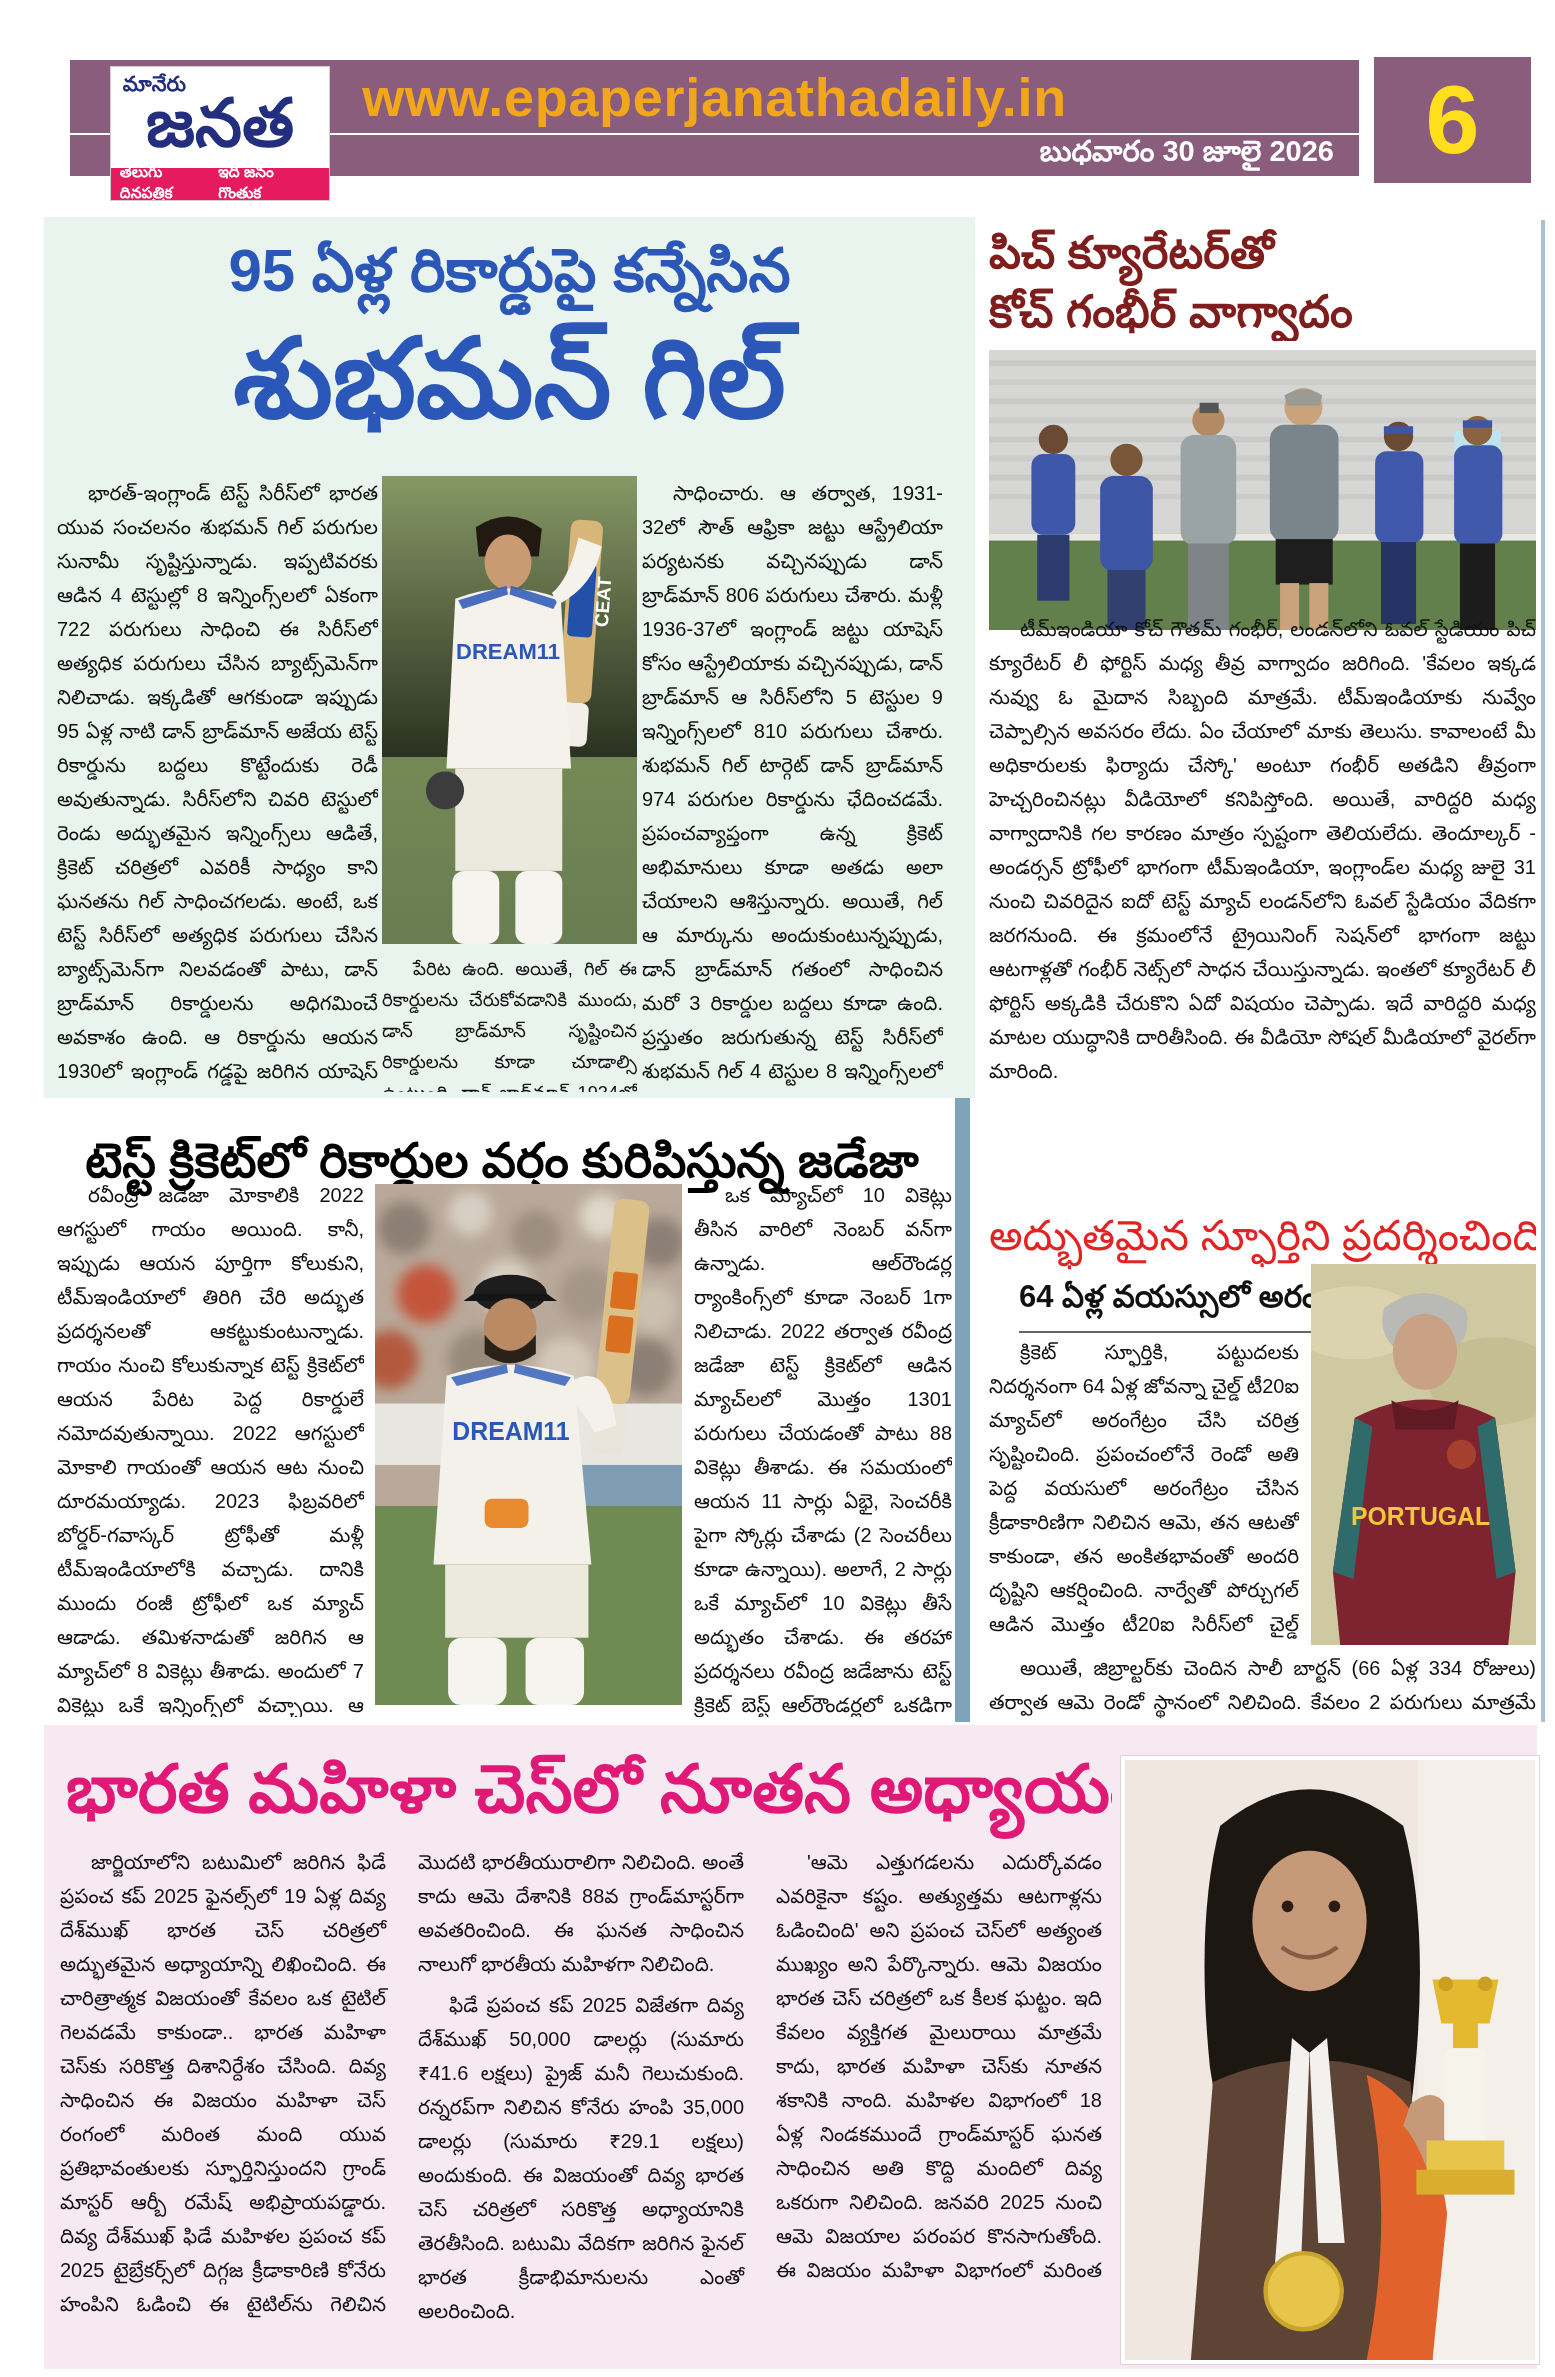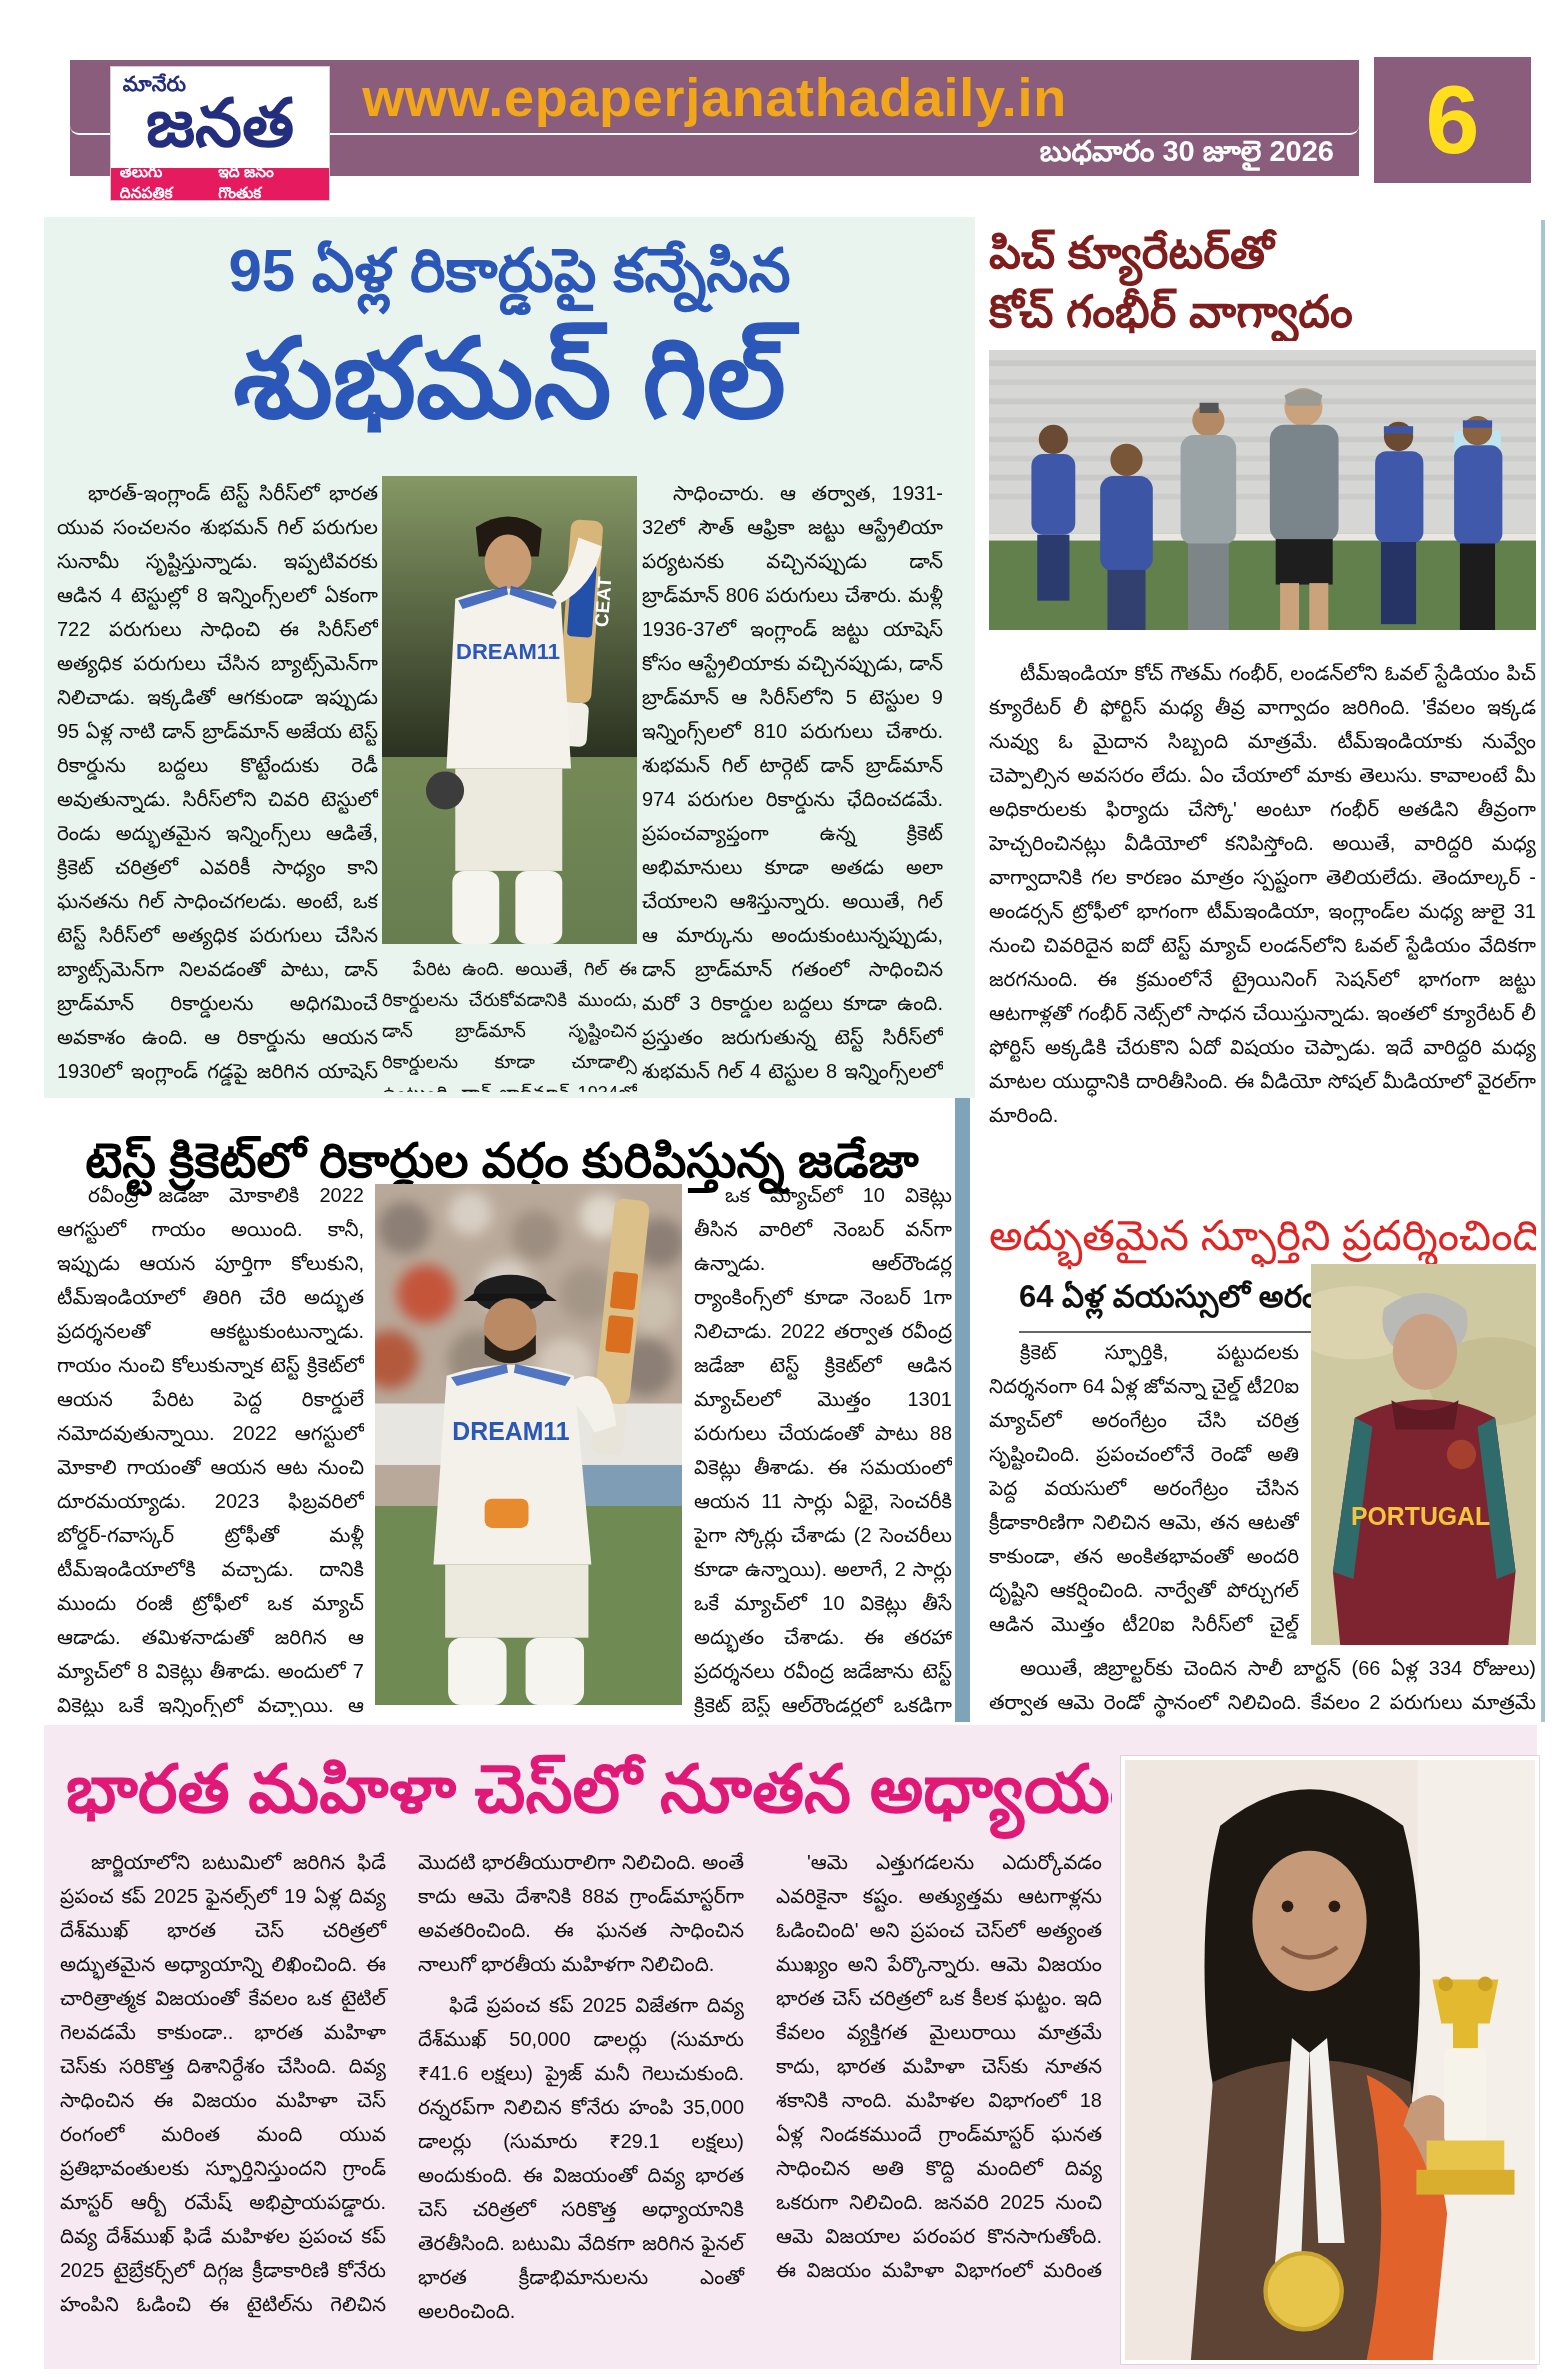--- a/index.html
+++ b/index.html
@@ -1,21 +1,21 @@
 <!DOCTYPE html>
 <html style="font-size:11.7px"><head>
 <meta charset="utf-8">
 <style>
   html,body{margin:0;padding:0;background:#ffffff;}
   .page{position:relative;width:1556px;height:2377px;background:#ffffff;
         font-family:"Liberation Sans",sans-serif;overflow:hidden;color:#111;}
 
   
   .mast-band{position:absolute;left:70px;top:60px;width:1289px;height:116px;background:#8a5d7d;}
-  .mast-url-row{height:73px;display:flex;align-items:center;justify-content:center;border-bottom:2.9px solid #ffffff;border-radius:9px;}
+  .mast-url-row{height:73px;display:flex;align-items:center;justify-content:center;border-bottom:2.9px solid #ffffff;}
   .mast-url{font-size:54px;font-weight:bold;color:#f2a71a;letter-spacing:0.7px;white-space:nowrap;}
   .mast-date-row{height:40px;display:flex;align-items:center;justify-content:flex-end;padding-right:25px;}
   .mast-date{font-size:29px;font-weight:bold;color:#ffffff;white-space:nowrap;}
   .page-box{position:absolute;left:1374px;top:57px;width:157px;height:126px;background:#8a5d7d;
             display:flex;align-items:center;justify-content:center;}
   .page-num{font-size:97px;font-weight:bold;color:#ffdf1c;}
   .page-box-line{position:absolute;left:1363px;top:67px;width:3.7px;height:105px;background:#ffffff;}
   .logo-box{position:absolute;left:110px;top:66px;width:218px;height:133px;background:#ffffff;
             border:1.5px solid #cfcfcf;z-index:3;overflow:hidden;}
   .logo-top{position:absolute;left:11.7px;top:5px;font-size:21px;font-weight:bold;color:#232e7e;}
@@ -41,21 +41,21 @@
            font-size:111px;font-weight:bold;color:#2a57b8;white-space:nowrap;overflow:hidden;}
   .gill-col1{left:57px;top:476px;width:321px;height:616px;}
   .gill-col2b{left:382px;top:953px;width:255px;height:139px;font-size:18.3px;}
   .gill-col3{left:642px;top:476px;width:301px;height:616px;}
   .gill-photo{left:382px;top:476px;width:255px;height:468px;}
 
   
   .gam-h{position:absolute;left:989px;top:224px;width:544px;font-size:45px;font-weight:bold;
          color:#7f1d1d;line-height:1.3;overflow:hidden;}
   .gam-photo{left:989px;top:350px;width:547px;height:280px;}
-  .gam-body{left:989px;top:656px;width:547px;height:555px;}
+  .gam-body{left:989px;top:612px;width:547px;height:555px;}
 
   
   .jad-h{position:absolute;left:47px;top:1133px;width:910px;text-align:center;
          font-size:48px;font-weight:bold;color:#000;white-space:nowrap;overflow:hidden;}
   .jad-col-left{left:57px;top:1178px;width:307px;height:539px;}
   .jad-photo{left:375px;top:1184px;width:307px;height:521px;}
   .jad-col-right{left:694px;top:1178px;width:258px;height:539px;}
 
   
   .spi-h{position:absolute;left:989px;top:1212px;width:547px;font-size:42px;font-weight:normal;

